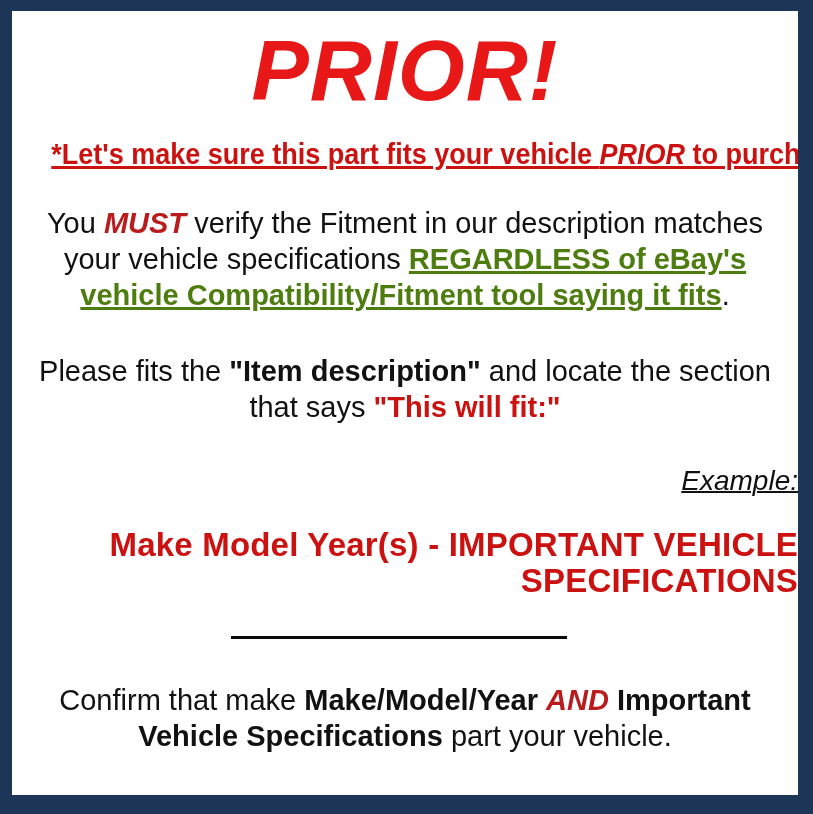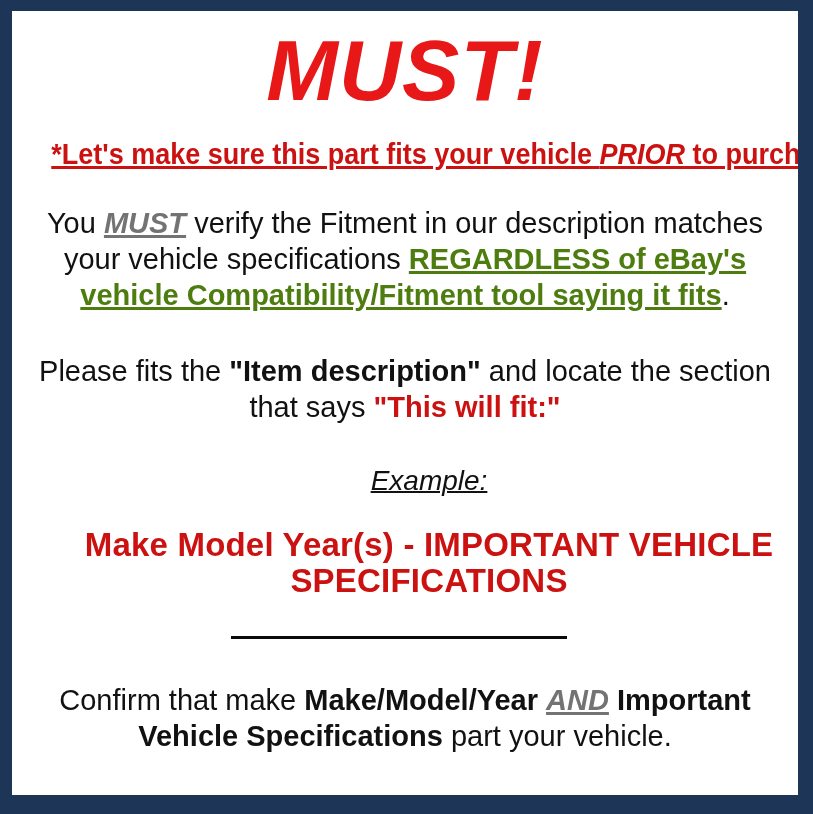--- a/index.html
+++ b/index.html
@@ -77,34 +77,33 @@
 
   
   .red-strong {
     color: #4d7c0f;
     font-weight: bold;
     font-family: "Liberation Sans Narrow", "Liberation Sans", sans-serif;
     text-decoration: underline;
     text-decoration-thickness: 3px;
   }
   .red-strong-it {
-    color: #737373;
+    color: #b91c1c;
     font-weight: bold;
     font-style: italic;
-    text-decoration: underline;
     text-decoration-thickness: 3px;
   }
   .blk-strong { font-weight: bold; color: #111111; }
   .red-plain  { color: #cc1111; font-weight: bold; }
 
   
   .example-block {
     margin-top: 40px;
     padding-left: 48px;
-    text-align: center;
+    text-align: right;
   }
   .example-label {
     color: #111111;
     font-family: "Liberation Sans", sans-serif;
     font-size: 28px;
     font-style: italic;
     font-weight: normal;
     text-decoration: underline;
     text-decoration-thickness: 2px;
     line-height: 1.1;
@@ -141,21 +140,21 @@
     background: #0a0a0a;
     margin-left: -12px;
   }
 </style>
 </head>
 <body>
 
 <div id="banner">
   <div id="inner">
 
-    <div class="stop-headline">MUST!</div>
+    <div class="stop-headline">PRIOR!</div>
 
     <div class="tagline">
       <span class="u">*Let's make sure this part fits your vehicle </span><span class="u it">PRIOR</span><span class="u"> to purchasing*</span>
     </div>
 
     <p class="body-par par-must">
       <span>You </span><span class="red-strong-it">MUST</span><span> verify the Fitment in our description matches your vehicle specifications </span><span class="red-strong">REGARDLESS of eBay's vehicle Compatibility/Fitment tool saying it fits</span><span>.</span>
     </p>
 
     <p class="body-par par-please">

